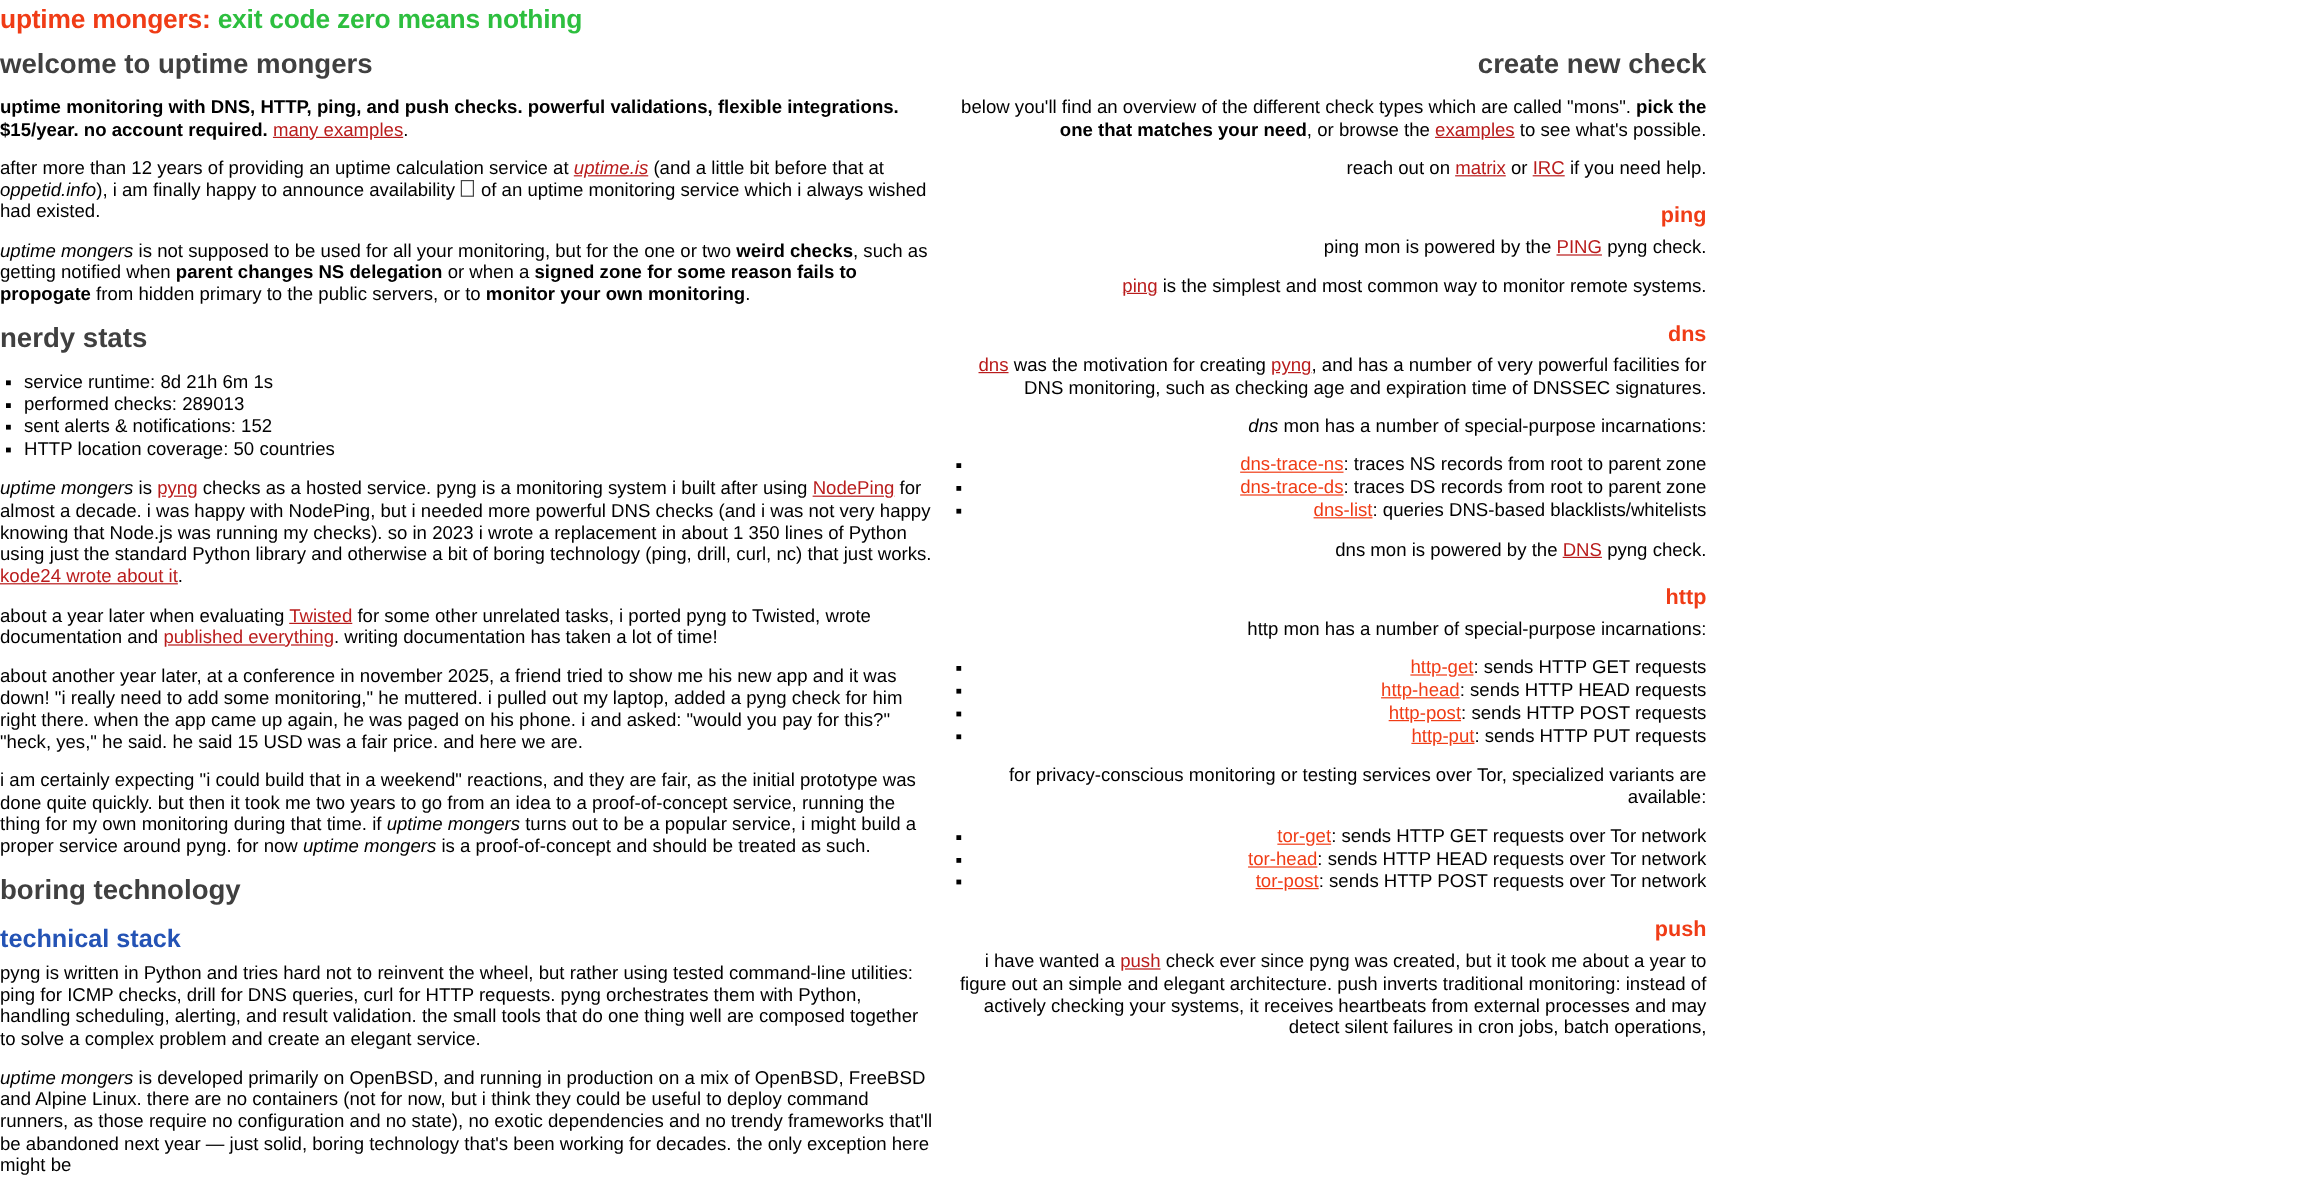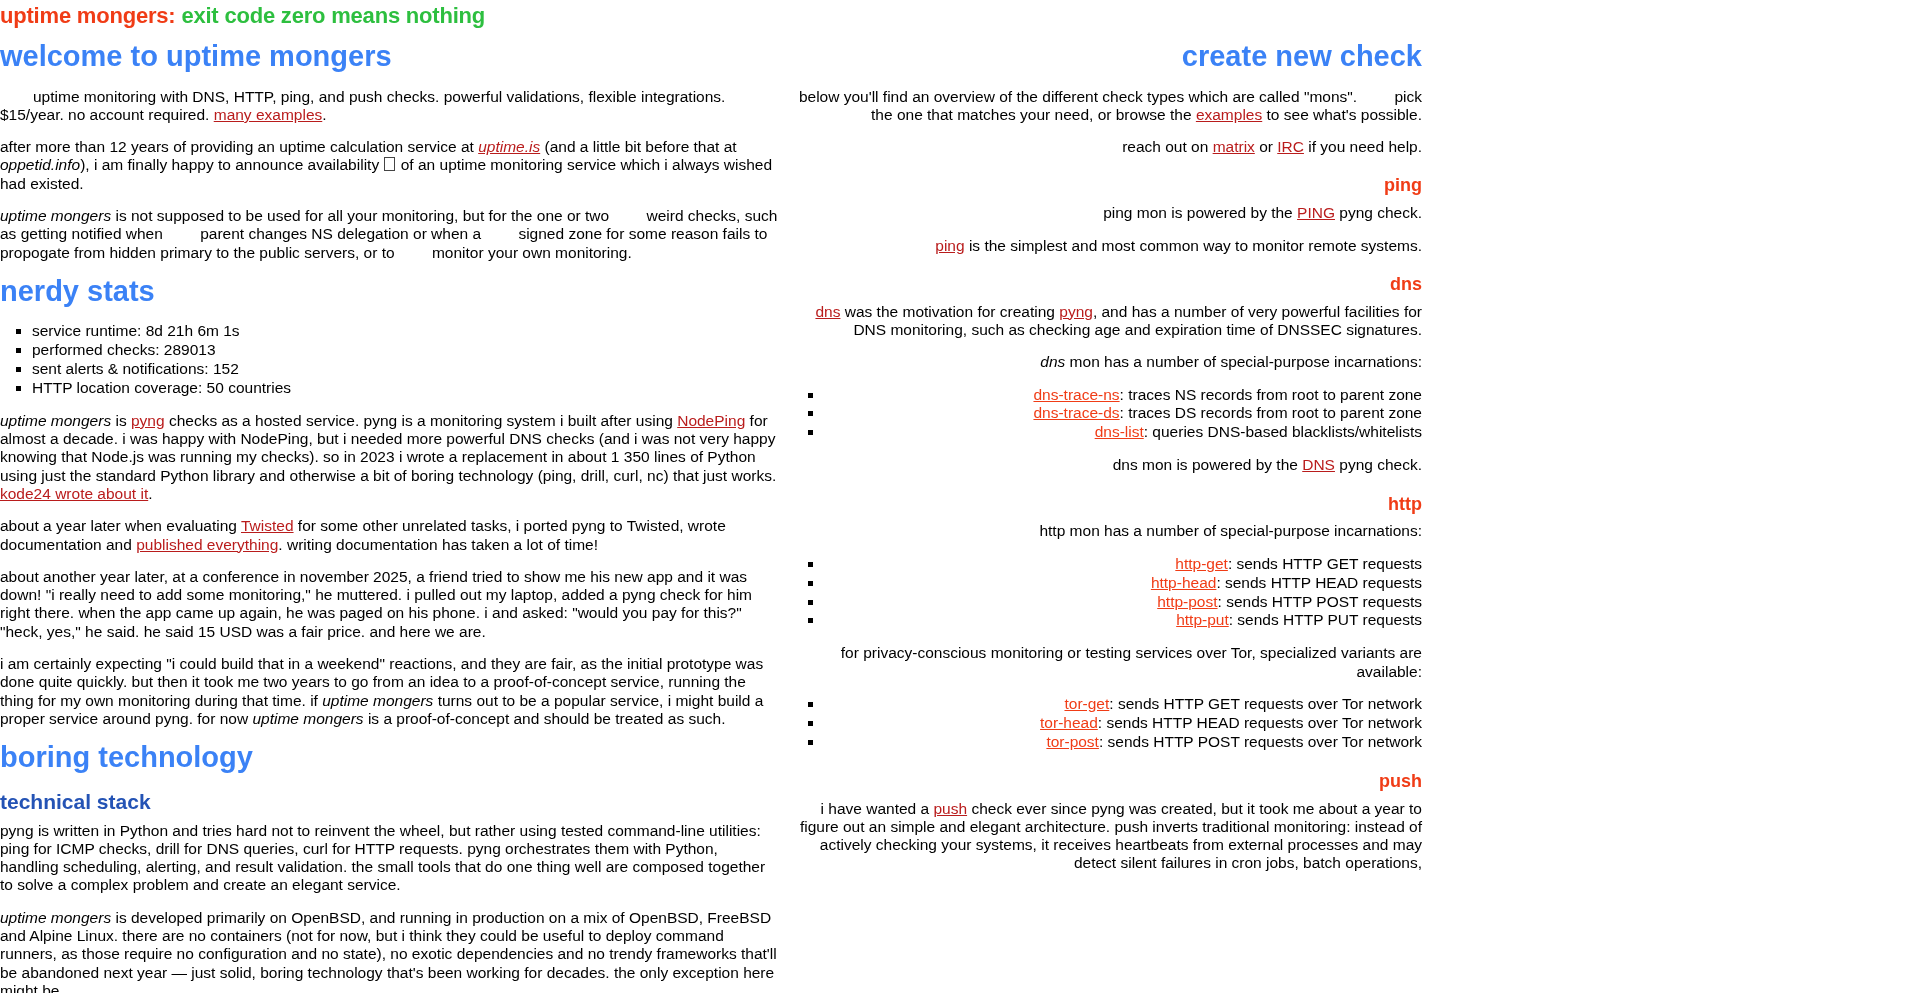--- a/index.html
+++ b/index.html
@@ -23,23 +23,23 @@
   h1.site-title {
     font-size: 22px;
     font-weight: bold;
     margin: 4px 0 14px 0;
     line-height: 1.05;
     letter-spacing: -0.2px;
   }
   .t-red { color: #f03c16; }
   .t-green { color: #2dbf3f; }
   h2 {
-    font-size: 29px;
+    font-size: 23px;
     font-weight: bold;
-    color: #3b82f6;
+    color: #404040;
     margin: 0 0 16px 0;
     line-height: 1.05;
   }
   h3 {
     font-size: 18px;
     font-weight: bold;
     color: #f03c16;
     margin: 20px 0 9px 0;
     line-height: 1.05;
   }
@@ -71,36 +71,36 @@
   .col-right .inner {
     width: 630px;
     margin-left: 2px;
   }
   p {
     margin: 0 0 14px 0;
     line-height: 1.18;
   }
   ul {
     margin: 0 0 14px 0;
-    padding-left: 32px;
+    padding-left: 20px;
     list-style-type: square;
   }
   li {
     line-height: 1.22;
     margin: 0;
   }
   a {
     color: #b91c1c;
     text-decoration: underline;
   }
   a.orange {
     color: #f03c16;
     text-decoration: underline;
   }
-  b, strong { font-weight: normal; padding-left: 33px; }
+  b, strong { font-weight: bold; }
   i, em { font-style: italic; }
   .tofu {
     display: inline-block;
     width: 9px;
     height: 12px;
     border: 1px solid #444;
     vertical-align: -1px;
     margin: 0 1px;
   }
 </style>

